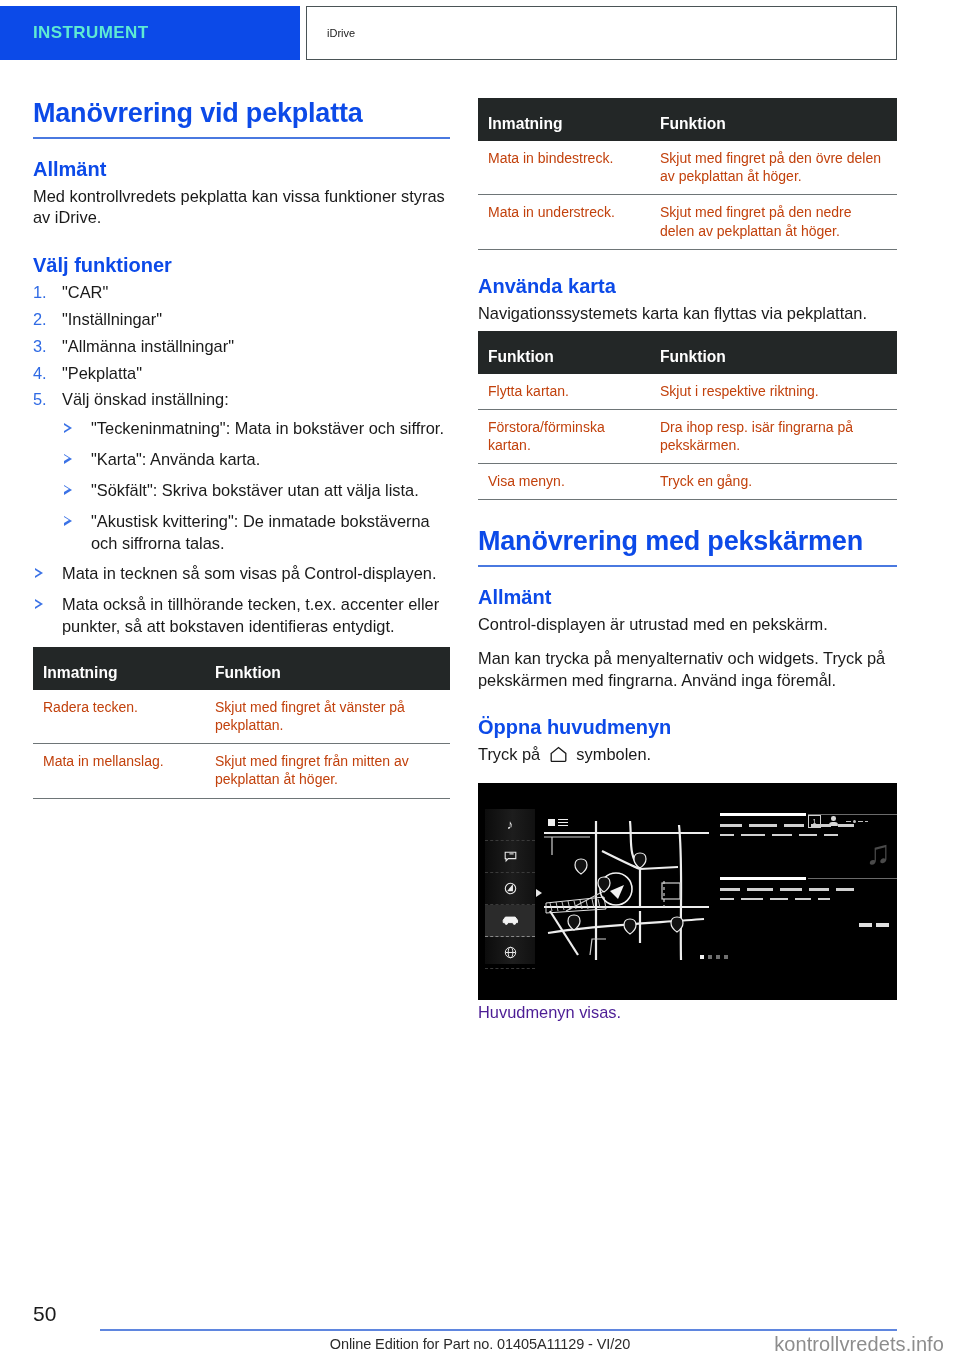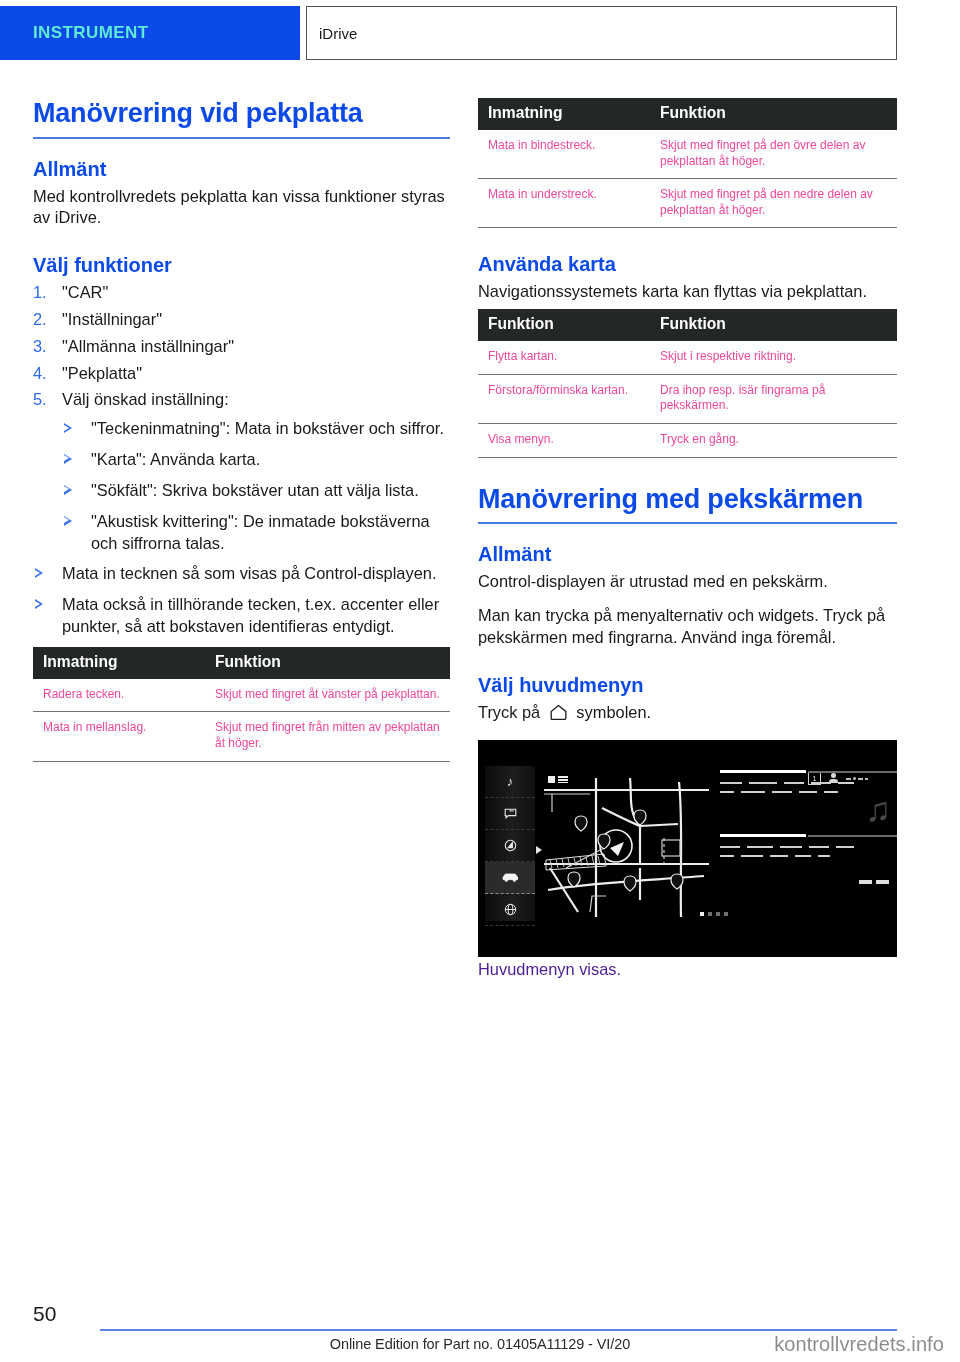--- a/index.html
+++ b/index.html
@@ -45,22 +45,22 @@
     width: 591px;
     height: 54px;
     background: #ffffff;
     border: 1.6px solid #4a5356;
     box-sizing: border-box;
     display: flex;
     align-items: center;
   }
   .tab-secondary-label {
     color: #1a1a1a;
-    font-size: 15px;
-    margin-left: 12px;
+    font-size: 11px;
+    margin-left: 20px;
   }
 
   
   .col-left {
     position: absolute;
     left: 33px;
     top: 98px;
     width: 417px;
   }
   .col-right {
@@ -165,30 +165,30 @@
     width: 100%;
     margin: 6px 0 0 0;
     table-layout: fixed;
   }
   table.spec th {
     background: #232727;
     color: #ffffff;
     font-size: 15.6px;
     font-weight: bold;
     text-align: left;
-    padding: 6px 10px 8px 10px;
+    padding: 17px 10px 8px 10px;
     border: none;
   }
   table.spec td {
-    font-size: 12px;
+    font-size: 14px;
     line-height: 1.30;
     padding: 8px 10px 9px 10px;
     vertical-align: top;
     border-bottom: 1.4px solid #6e7577;
-    color: #ec4899;
+    color: #c2410c;
   }
   table.spec tr:first-child td { padding-top: 8px; }
   table.spec .c1 { width: 152px; }
 
   
   .figure {
     margin-top: 14px;
     width: 419px;
     height: 217px;
     background: #000000;
@@ -461,21 +461,21 @@
     </tbody>
   </table>
 
   <h1 class="chapter" style="margin-top:26px">Manövrering med pekskärmen</h1>
   <div class="chapter-rule"></div>
 
   <h2 class="section">Allmänt</h2>
   <p class="body">Control-displayen är utrustad med en pekskärm.</p>
   <p class="body">Man kan trycka på menyalternativ och widgets. Tryck på pekskärmen med fingrarna. Använd inga föremål.</p>
 
-  <h2 class="section spaced">Välj huvudmenyn</h2>
+  <h2 class="section spaced">Öppna huvudmenyn</h2>
   <p class="body tight">
     <span>Tryck på</span>
     <span class="home-glyph">
       <svg width="19" height="17" viewBox="0 0 19 17" fill="none" stroke="#1a1a1a" stroke-width="1.3">
         <path d="M2.2 7.4 L9.5 1.6 L16.8 7.4 L16.8 14.6 Q16.8 15.4 16 15.4 L3 15.4 Q2.2 15.4 2.2 14.6 Z"></path>
       </svg>
     </span>
     <span>symbolen.</span>
   </p>
 

